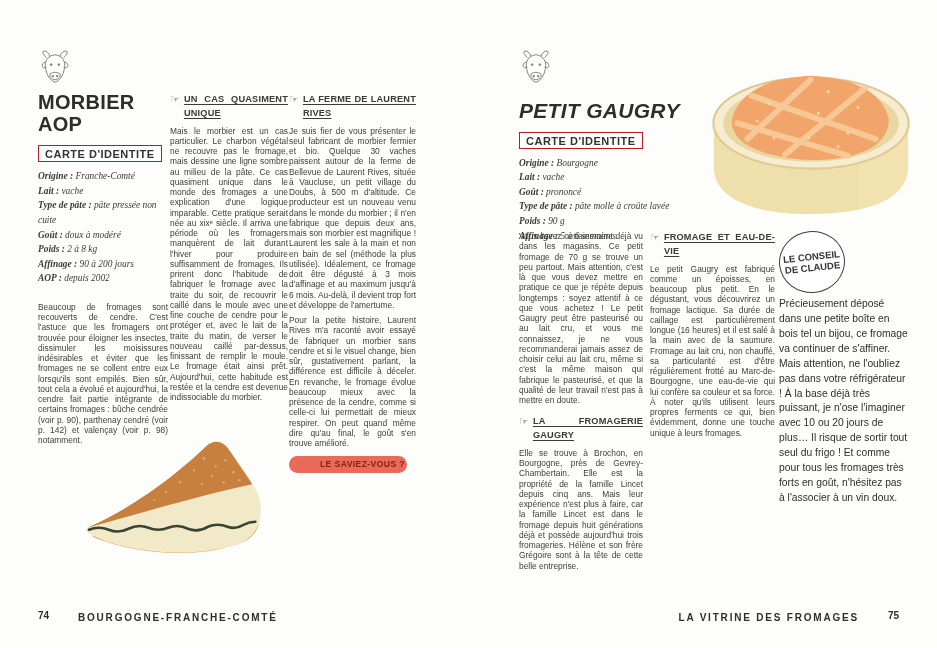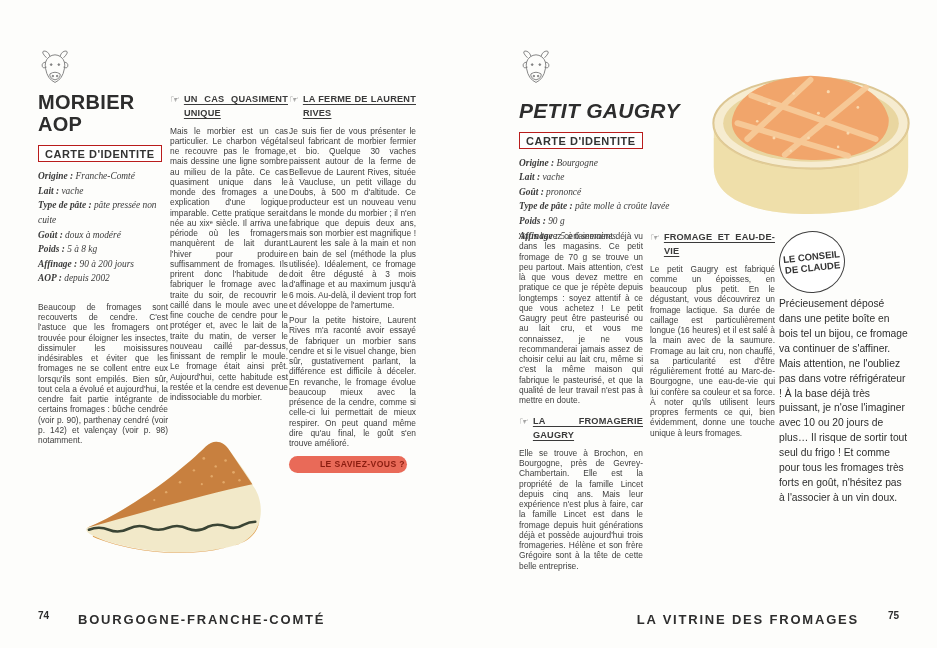--- a/index.html
+++ b/index.html
@@ -29,21 +29,21 @@
            text-align:right;border-radius:9px;padding:3px 2px;letter-spacing:.4px;}
   .sv-body{font-size:9.2px;line-height:1.4;margin-top:6px;color:#3d3d3d;}
   
   .badge{width:64px;height:60px;border:1.6px solid #3f3f3f;border-radius:50%;
          display:flex;align-items:center;justify-content:center;text-align:center;
          font-size:9.5px;font-weight:bold;color:#333;line-height:1.2;
          transform:rotate(-6deg);float:left;margin:2px 8px 4px 0;background:#fff;}
   .conseil-body{font-size:10.3px;line-height:1.45;color:#2e2e2e;}
   
   .pgnum{font-size:10px;font-weight:bold;color:#2d2d2d;}
-  .foot-label{font-size:13px;font-weight:bold;letter-spacing:1.8px;color:#2e2e2e;}
+  .foot-label{font-size:10px;font-weight:bold;letter-spacing:1.8px;color:#2e2e2e;}
   .z1{z-index:1;}
   svg{display:block;}
 </style>
 </head>
 <body>
 
 <div class="abs z1" style="left:38px;top:50px;width:130px;">
   <span>
     <svg width="34" height="36" viewBox="0 0 40 42" fill="none" stroke="#7d7d7d" stroke-width="1.1">
       <path d="M10,9 Q3,2 7,1 Q12,1 14,7"></path>
@@ -58,21 +58,21 @@
       <circle cx="22.5" cy="30.5" r="0.9" fill="#7d7d7d"></circle>
     </svg>
   </span>
   <div class="page-title" style="margin-top:6px;">MORBIER AOP</div>
   <div style="margin-top:9px;"><span class="card-label">CARTE D'IDENTITE</span></div>
   <div class="identity">
     <p class="id-row"><span class="id-label">Origine</span><span>Franche-Comté</span></p>
     <p class="id-row"><span class="id-label">Lait</span><span>vache</span></p>
     <p class="id-row"><span class="id-label">Type de pâte</span><span>pâte pressée non cuite</span></p>
     <p class="id-row"><span class="id-label">Goût</span><span>doux à modéré</span></p>
-    <p class="id-row"><span class="id-label">Poids</span><span>5 à 8 kg</span></p>
+    <p class="id-row"><span class="id-label">Poids</span><span>2 à 8 kg</span></p>
     <p class="id-row"><span class="id-label">Affinage</span><span>90 à 200 jours</span></p>
     <p class="id-row"><span class="id-label">AOP</span><span>depuis 2002</span></p>
   </div>
   <div class="body-text" style="margin-top:16px;">Beaucoup de fromages sont recouverts de cendre. C'est l'astuce que les fromagers ont trouvée pour éloigner les insectes, dissimuler les moisissures indésirables et éviter que les fromages ne se collent entre eux lorsqu'ils sont empilés. Bien sûr, tout cela a évolué et aujourd'hui, la cendre fait partie intégrante de certains fromages : bûche cendrée (voir p. 90), parthenay cendré (voir p. 142) et valençay (voir p. 98) notamment.</div>
 </div>
 
 <div class="abs z1 body-text" style="left:170px;top:93px;width:118px;">
   <div class="sec-head">
     <span class="hand">☞</span>
     <span class="sec-title">UN CAS QUASIMENT UNIQUE</span>

